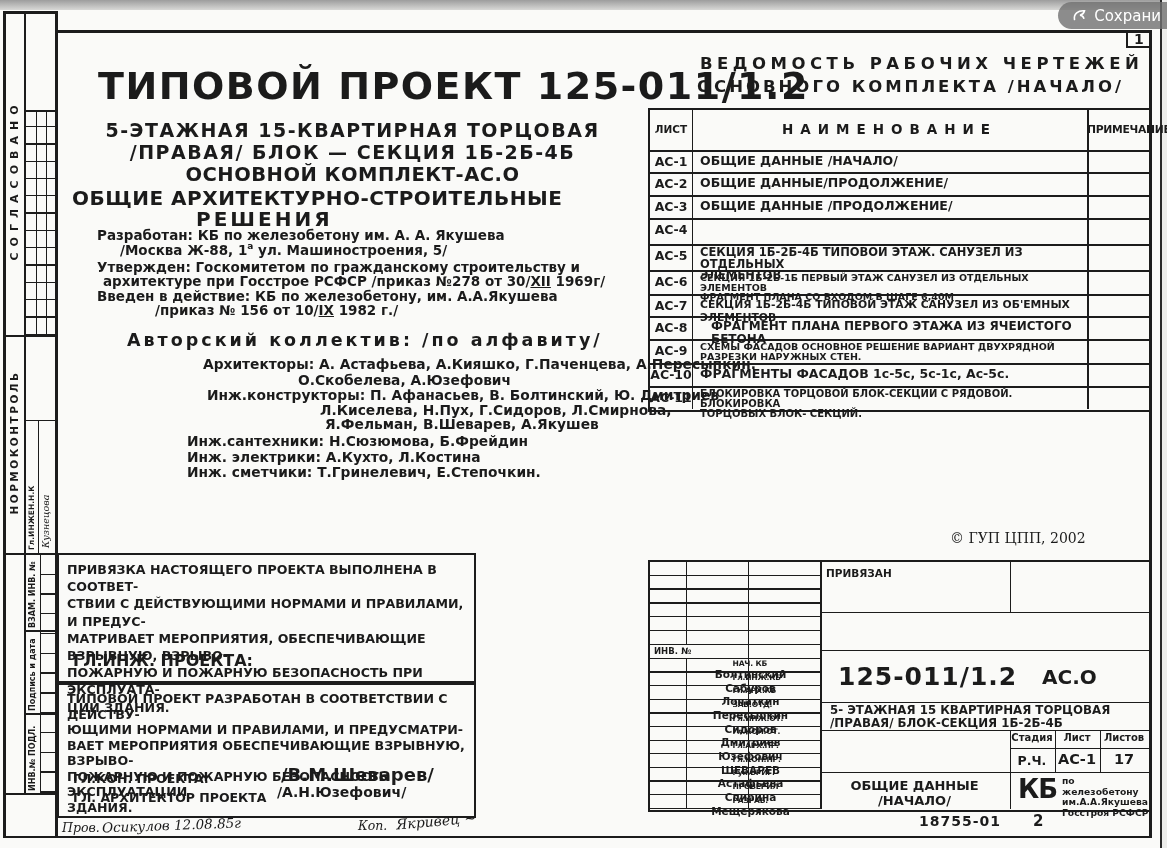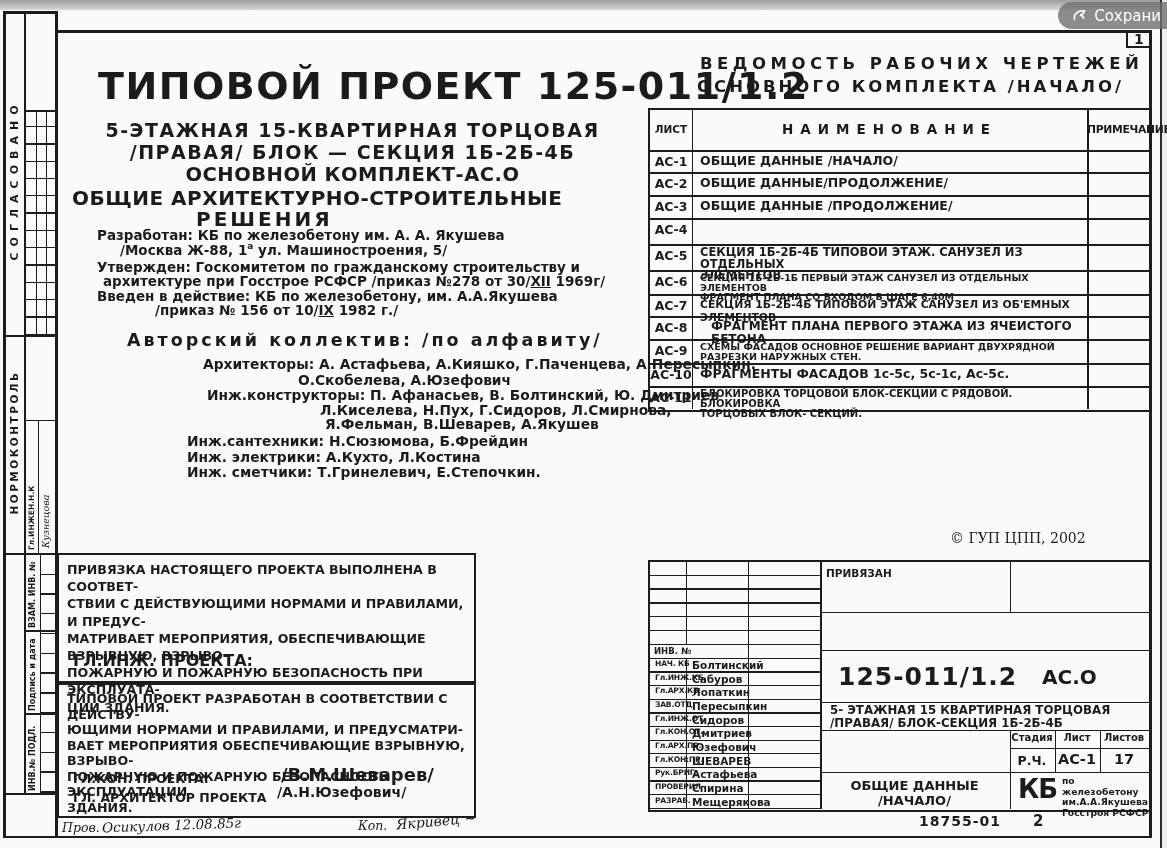--- a/index.html
+++ b/index.html
@@ -29,21 +29,21 @@
   .vrow{position:absolute;left:0;width:100%;display:flex;align-items:flex-start;}
   .vc1{width:42px;text-align:center;font-weight:700;font-size:12.5px;padding-top:4px;flex:none;}
   .vc2{width:388px;font-weight:700;font-size:12.5px;padding:4px 0 0 8px;flex:none;line-height:13px;}
   .vc2.sm{font-size:9.5px;line-height:9.5px;padding-top:3px;}
   .vc2.md{font-size:11.5px;line-height:11.5px;padding-top:3px;}
   .vc3{flex:1;}
   .extra{font-size:8.5px;line-height:9px;font-weight:700;white-space:pre-line;margin-left:24px;padding-top:1px;}
   
   .stamp{position:absolute;left:648px;top:560px;width:504px;height:252px;
          border:2.5px solid #1c1c1c;box-sizing:border-box;}
-  .sigrow{position:absolute;left:4px;width:169px;height:14px;display:flex;}
+  .sigrow{position:absolute;left:16px;width:169px;height:14px;display:flex;align-items:center;flex-direction:column;}
   .sigrole{width:37px;font-size:7.6px;font-weight:700;padding-left:1px;flex:none;letter-spacing:-0.2px;}
   .signame{font-size:10.5px;font-weight:700;}
   .nbox{position:absolute;border:2px solid #1c1c1c;box-sizing:border-box;}
 </style>
 </head>
 <body>
 
 <div class="sheet">
 
   <div class="topband"></div>

